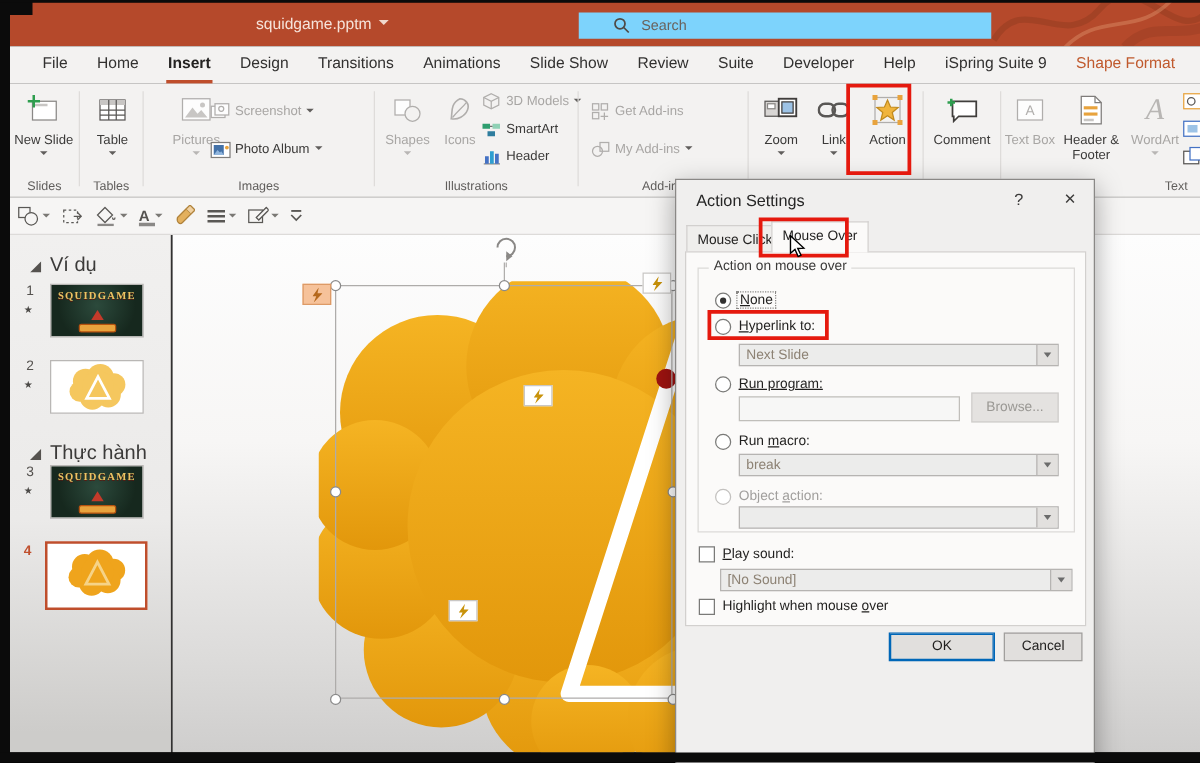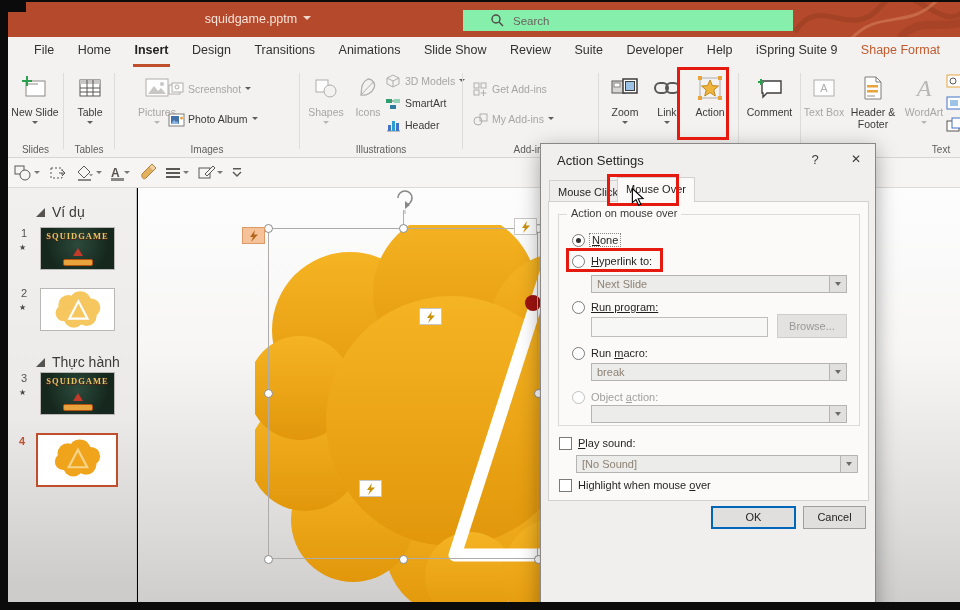--- a/index.html
+++ b/index.html
@@ -3,21 +3,21 @@
 <meta charset="utf-8">
 <style>
   html,body{margin:0;padding:0;background:#000;width:960px;height:610px;overflow:hidden;
     font-family:"Liberation Sans","DejaVu Sans",sans-serif;-webkit-font-smoothing:antialiased;}
   *{box-sizing:border-box;}
   .abs{position:absolute;}
   
   #titlebar{left:8px;top:2px;right:0;height:35px;background:#b5492b;}
   #doc-title{left:150px;top:0;width:200px;height:35px;line-height:35px;text-align:center;color:#f6e3da;font-size:12.5px;}
   #doc-title .caret{display:inline-block;margin-left:6px;width:0;height:0;border:4px solid transparent;border-top-color:#f0d8cc;vertical-align:middle;}
-  #search-box{left:455px;top:8px;width:330px;height:21px;background:#86efac;display:flex;align-items:center;padding-left:28px;color:#6a625c;font-size:11.5px;}
+  #search-box{left:455px;top:8px;width:330px;height:21px;background:#7dd3fc;display:flex;align-items:center;padding-left:28px;color:#6a625c;font-size:11.5px;}
   #search-box svg{position:absolute;left:28px;top:4px;}
   #search-box .ph{margin-left:22px;}
   #titlebar-deco{right:0;top:0;width:170px;height:35px;overflow:hidden;}
   
   #menubar{left:8px;top:37px;right:0;height:30px;background:#f3f2f1;white-space:nowrap;overflow:hidden;padding-left:25px;font-size:12.5px;color:#323130;}
   .menu-tab{display:inline-block;margin-right:18px;line-height:27px;padding:0 1px;}
   .menu-tab.active{color:#242322;border-bottom:3px solid #bf4e2c;font-weight:bold;}
   .menu-tab.accent{color:#c05a2e;}
   
   #ribbon{left:8px;top:67px;right:0;height:91px;background:#f3f2f1;border-bottom:1px solid #d8d6d4;overflow:hidden;}
@@ -33,21 +33,21 @@
   .smallrow.dis{color:#a8a6a4;}
   .smallrow .sicon{width:18px;height:16px;margin-right:3px;display:flex;align-items:center;justify-content:center;}
   .smallrow .chev{margin-left:4px;margin-top:1px;}
   
   #qat{left:8px;top:158px;right:0;height:30px;background:#f6f5f4;border-bottom:1px solid #dddbd9;display:flex;align-items:center;padding-left:6px;}
   .qat-item{display:flex;align-items:center;margin-right:9px;color:#5a5855;}
   .qat-item .chev{border-top-color:#7a7874;margin-left:2px;}
   
   #main{left:8px;top:188px;right:0;bottom:8px;overflow:hidden;}
   #sidebar{position:absolute;left:0;top:0;width:129px;bottom:0;background:linear-gradient(180deg,#f1f0ef 0%,#ebeae9 55%,#cdccca 96%);border-right:1px solid #c6c4c2;}
-  .sec-row{position:absolute;left:28px;font-size:14px;color:#3b3a39;display:flex;align-items:center;}
+  .sec-row{position:absolute;left:16px;font-size:16px;color:#3b3a39;display:flex;align-items:center;}
   .sec-row svg{margin-right:7px;}
   .slide-num{position:absolute;font-size:11px;color:#55524f;width:16px;text-align:center;}
   .slide-num.sel{color:#c0502e;font-weight:bold;}
   .slide-star{position:absolute;font-size:8px;color:#4a4845;}
   .thumb{position:absolute;width:75px;height:43px;background:#fff;border:1px solid #b9b7b5;overflow:hidden;}
   .thumb.dark{background:radial-gradient(circle at 50% 40%,#2c4a3c 0%,#16281e 70%);display:flex;flex-direction:column;align-items:center;justify-content:center;}
   .thumb.dark .sg{font-family:"Liberation Serif","DejaVu Serif",serif;font-weight:bold;font-size:8.5px;letter-spacing:1px;color:#e8c564;text-shadow:0 1px 0 #5a1a10;}
   .thumb.dark .pill{margin-top:3px;width:30px;height:7px;background:#e8a33d;border-radius:2px;border:1px solid #b5520f;}
   .thumb.dark .tri-em{width:0;height:0;border:5px solid transparent;border-bottom:8px solid #c33a2a;margin-top:2px;}
   #sel-thumb-wrap{position:absolute;border:2px solid #bf4e2c;background:#fff;padding:2px;}

